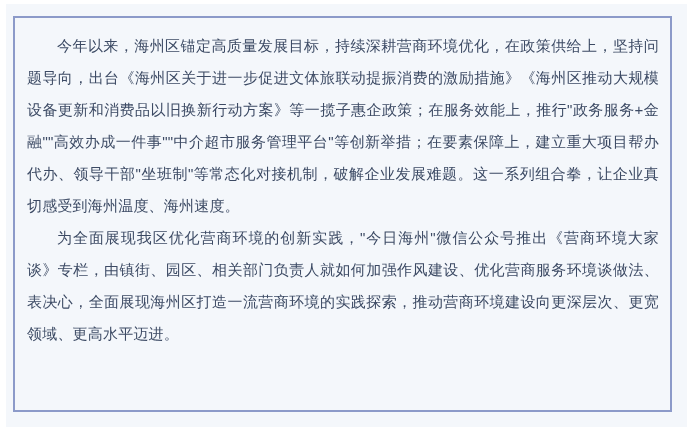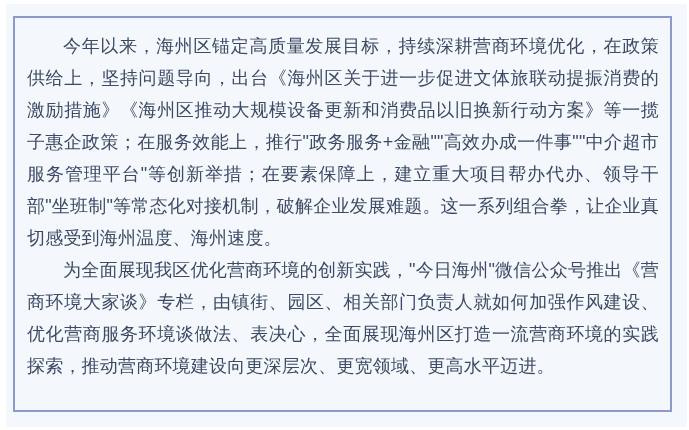--- a/index.html
+++ b/index.html
@@ -33,21 +33,21 @@
     height: 396px;
     box-sizing: border-box;
     border: 2px solid var(--box-border, #8c9ac9);
     background: var(--panel-bg, #f4f7fb);
     padding: 12px 11px 12px 12px;
     overflow: hidden;
   }
   .article-box p {
     margin: 0;
     padding: 0;
-    font-size: 18px;
+    font-size: 15px;
     line-height: 32px;
     color: var(--text-color, #3c4a64);
     text-align: justify;
     text-indent: 2em;
     letter-spacing: 0.2px;
   }
 </style>
 </head>
 <body>
 

